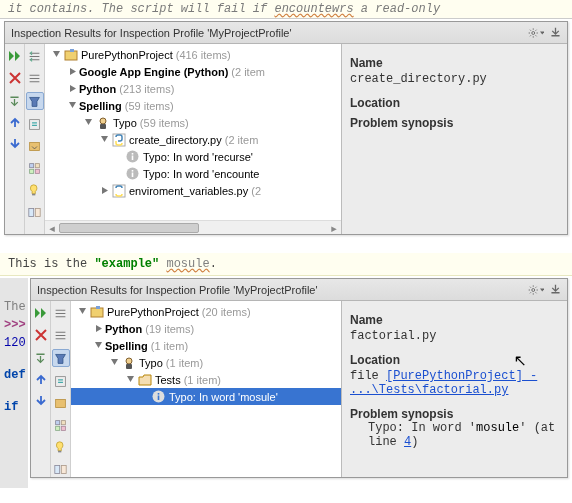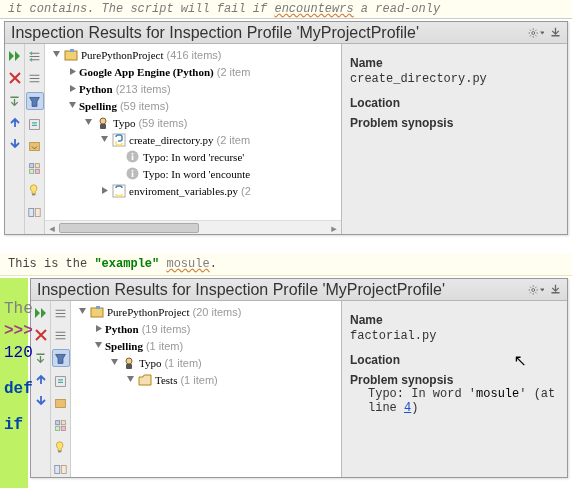--- a/index.html
+++ b/index.html
@@ -2,48 +2,48 @@
 <html><head>
 <meta charset="utf-8">
 <style>
   * { box-sizing: border-box; }
   body { margin: 0; font-family: "Segoe UI", Arial, sans-serif; font-size: 11px; background: #fff; }
   .code-banner { font-family: "Courier New", monospace; font-style: italic; color: #7a7a7a; background: #fffef0; border-bottom: 1px solid #ccc; padding: 2px 8px; font-size: 12px; white-space: nowrap; overflow: hidden; }
   .code-banner .wavy { text-decoration: underline wavy #d08040; color: #7a7a7a; }
   .code-banner2 { font-family: "Courier New", monospace; color: #444; background: #fffef0; border-bottom: 1px solid #e8e8c0; padding: 4px 8px; font-size: 12px; }
   .code-banner2 .str { color: #008000; font-weight: bold; }
   .code-banner2 .wavy { text-decoration: underline wavy #d08040; color: #808080; }
-  .side-strip { position: absolute; left: 0; top: 0; bottom: 0; width: 28px; background: #bef264; font-family: "Courier New", monospace; font-size: 16px; padding-top: 20px; }
+  .side-strip { position: absolute; left: 0; top: 0; bottom: 0; width: 28px; background: #e5e5e5; font-family: "Courier New", monospace; font-size: 12px; padding-top: 20px; }
   .side-strip div { padding: 2px 4px; }
   .side-strip .the { color: #808080; }
   .side-strip .ppp { color: #a04080; font-weight: bold; }
   .side-strip .n120 { color: #0000aa; }
   .side-strip .def { color: #0044aa; font-weight: bold; }
   .side-strip .if  { color: #0044aa; font-weight: bold; font-family: Liberation Mono, monospace; }
 
   .panel-wrap { position: relative; }
   .panel { border: 1px solid #999; background: #ececec; box-shadow: 1px 1px 2px rgba(0,0,0,.15); margin: 2px 4px 10px 4px; display: flex; flex-direction: column; }
   .panel.inset { margin-left: 30px; }
-  .titlebar { display: flex; align-items: center; background: linear-gradient(#e7e7e7,#dcdcdc); border-bottom: 1px solid #b5b5b5; height: 22px; padding: 0 4px; font-size: 16px; color: #333; }
+  .titlebar { display: flex; align-items: center; background: linear-gradient(#e7e7e7,#dcdcdc); border-bottom: 1px solid #b5b5b5; height: 22px; padding: 0 4px; font-size: 11px; color: #333; }
   .titlebar .title { flex: 1; padding-left: 2px; }
   .titlebar .icon { width: 16px; height: 16px; margin-left: 3px; display:flex; align-items:center; justify-content:center; color:#666;}
   .body { display: flex; height: 190px; }
   .toolcol { width: 20px; background: #ececec; border-right: 1px solid #cfcfcf; display: flex; flex-direction: column; align-items: center; gap: 6px; padding-top: 4px; }
   .toolcol2 { width: 20px; background: #ececec; border-right: 1px solid #cfcfcf; display: flex; flex-direction: column; align-items: center; gap: 6px; padding-top: 4px; }
   .tbtn { width: 16px; height: 16px; display:flex; align-items:center; justify-content:center; border-radius:2px; }
   .tbtn.sel { background: #c7d8ee; border: 1px solid #8aa9d2; width:18px; height:18px;}
   svg { display:block; }
 
   .tree { flex: 1; background: #fff; border-right: 1px solid #bbb; overflow: hidden; position: relative; }
   .tree-inner { padding: 2px 0; }
   .trow { display: flex; align-items: center; height: 17px; white-space: nowrap; padding-right: 4px;}
   .trow .indent { display:inline-block; }
   .tw { width: 10px; height:10px; margin-right:2px; display:inline-flex; align-items:center; justify-content:center; }
   .ic { width: 15px; height: 15px; margin-right: 3px; display:inline-flex; align-items:center; justify-content:center; flex:none;}
-  .label { color: #000; font-family: Liberation Serif, serif; }
+  .label { color: #000; }
   .cnt { color: #999; margin-left: 3px; }
   .trow.sel { background: #3874d1; color: #fff; }
   .trow.sel .label, .trow.sel .cnt { color: #fff; }
   .bold { font-weight: bold; }
 
   .scrollbar-h { position:absolute; left:0; right:0; bottom:0; height:14px; background:#f0f0f0; border-top:1px solid #ddd; }
   .scrollbar-h .thumb { position:absolute; top:2px; height:10px; background:#cfcfcf; border:1px solid #aaa; border-radius:2px; }
   .scrollbar-h .arr { position:absolute; top:0; width:14px; height:14px; display:flex;align-items:center;justify-content:center;color:#888;}
 
   .details { width: 225px; background: #ececec; padding: 6px 6px 6px 8px; font-family: "Segoe UI", Arial, sans-serif; font-size: 12px; color:#333; overflow:hidden; position:relative;}
@@ -490,26 +490,38 @@
                 </svg>
               </span>
               <span class="ic">
                 <svg width="14" height="14">
                   <path d="M1 4 L5 4 L6 2 L13 2 L13 12 L1 12 Z" fill="#f5deb3" stroke="#b8860b"></path>
                 </svg>
               </span>
               <span class="label">Tests</span>
               <span class="cnt">(1 item)</span>
             </div>
+          <div class="trow sel">
+              <span class="indent" style="width:80px"></span>
+              <span class="ic">
+                <svg width="13" height="13">
+                  <circle cx="6.5" cy="6.5" r="6" fill="#ddd"></circle>
+                  <rect x="5.7" y="3" width="1.6" height="1.6" fill="#3874d1"></rect>
+                  <rect x="5.7" y="5.5" width="1.6" height="4.5" fill="#3874d1"></rect>
+                </svg>
+              </span>
+              <span class="label">Typo: In word 'mosule'</span>
+            </div>
         </div>
       </div>
 
       <div class="details">
         <span class="cursor-img">↖</span>
         <div class="h">Name</div>
         <div class="para mono">factorial.py</div>
         <div class="h">Location</div>
+        <div class="para mono"><span>file </span><a href="#">[PurePythonProject] - ...\Tests\factorial.py</a></div>
         <div class="h">Problem synopsis</div>
         <div class="syn"><span>Typo: In word '</span><span style="color:#000">mosule</span><span>' (at line </span><a href="#">4</a><span>)</span></div>
       </div>
     </div>
   </div>
 </div>
 
 </body></html>

